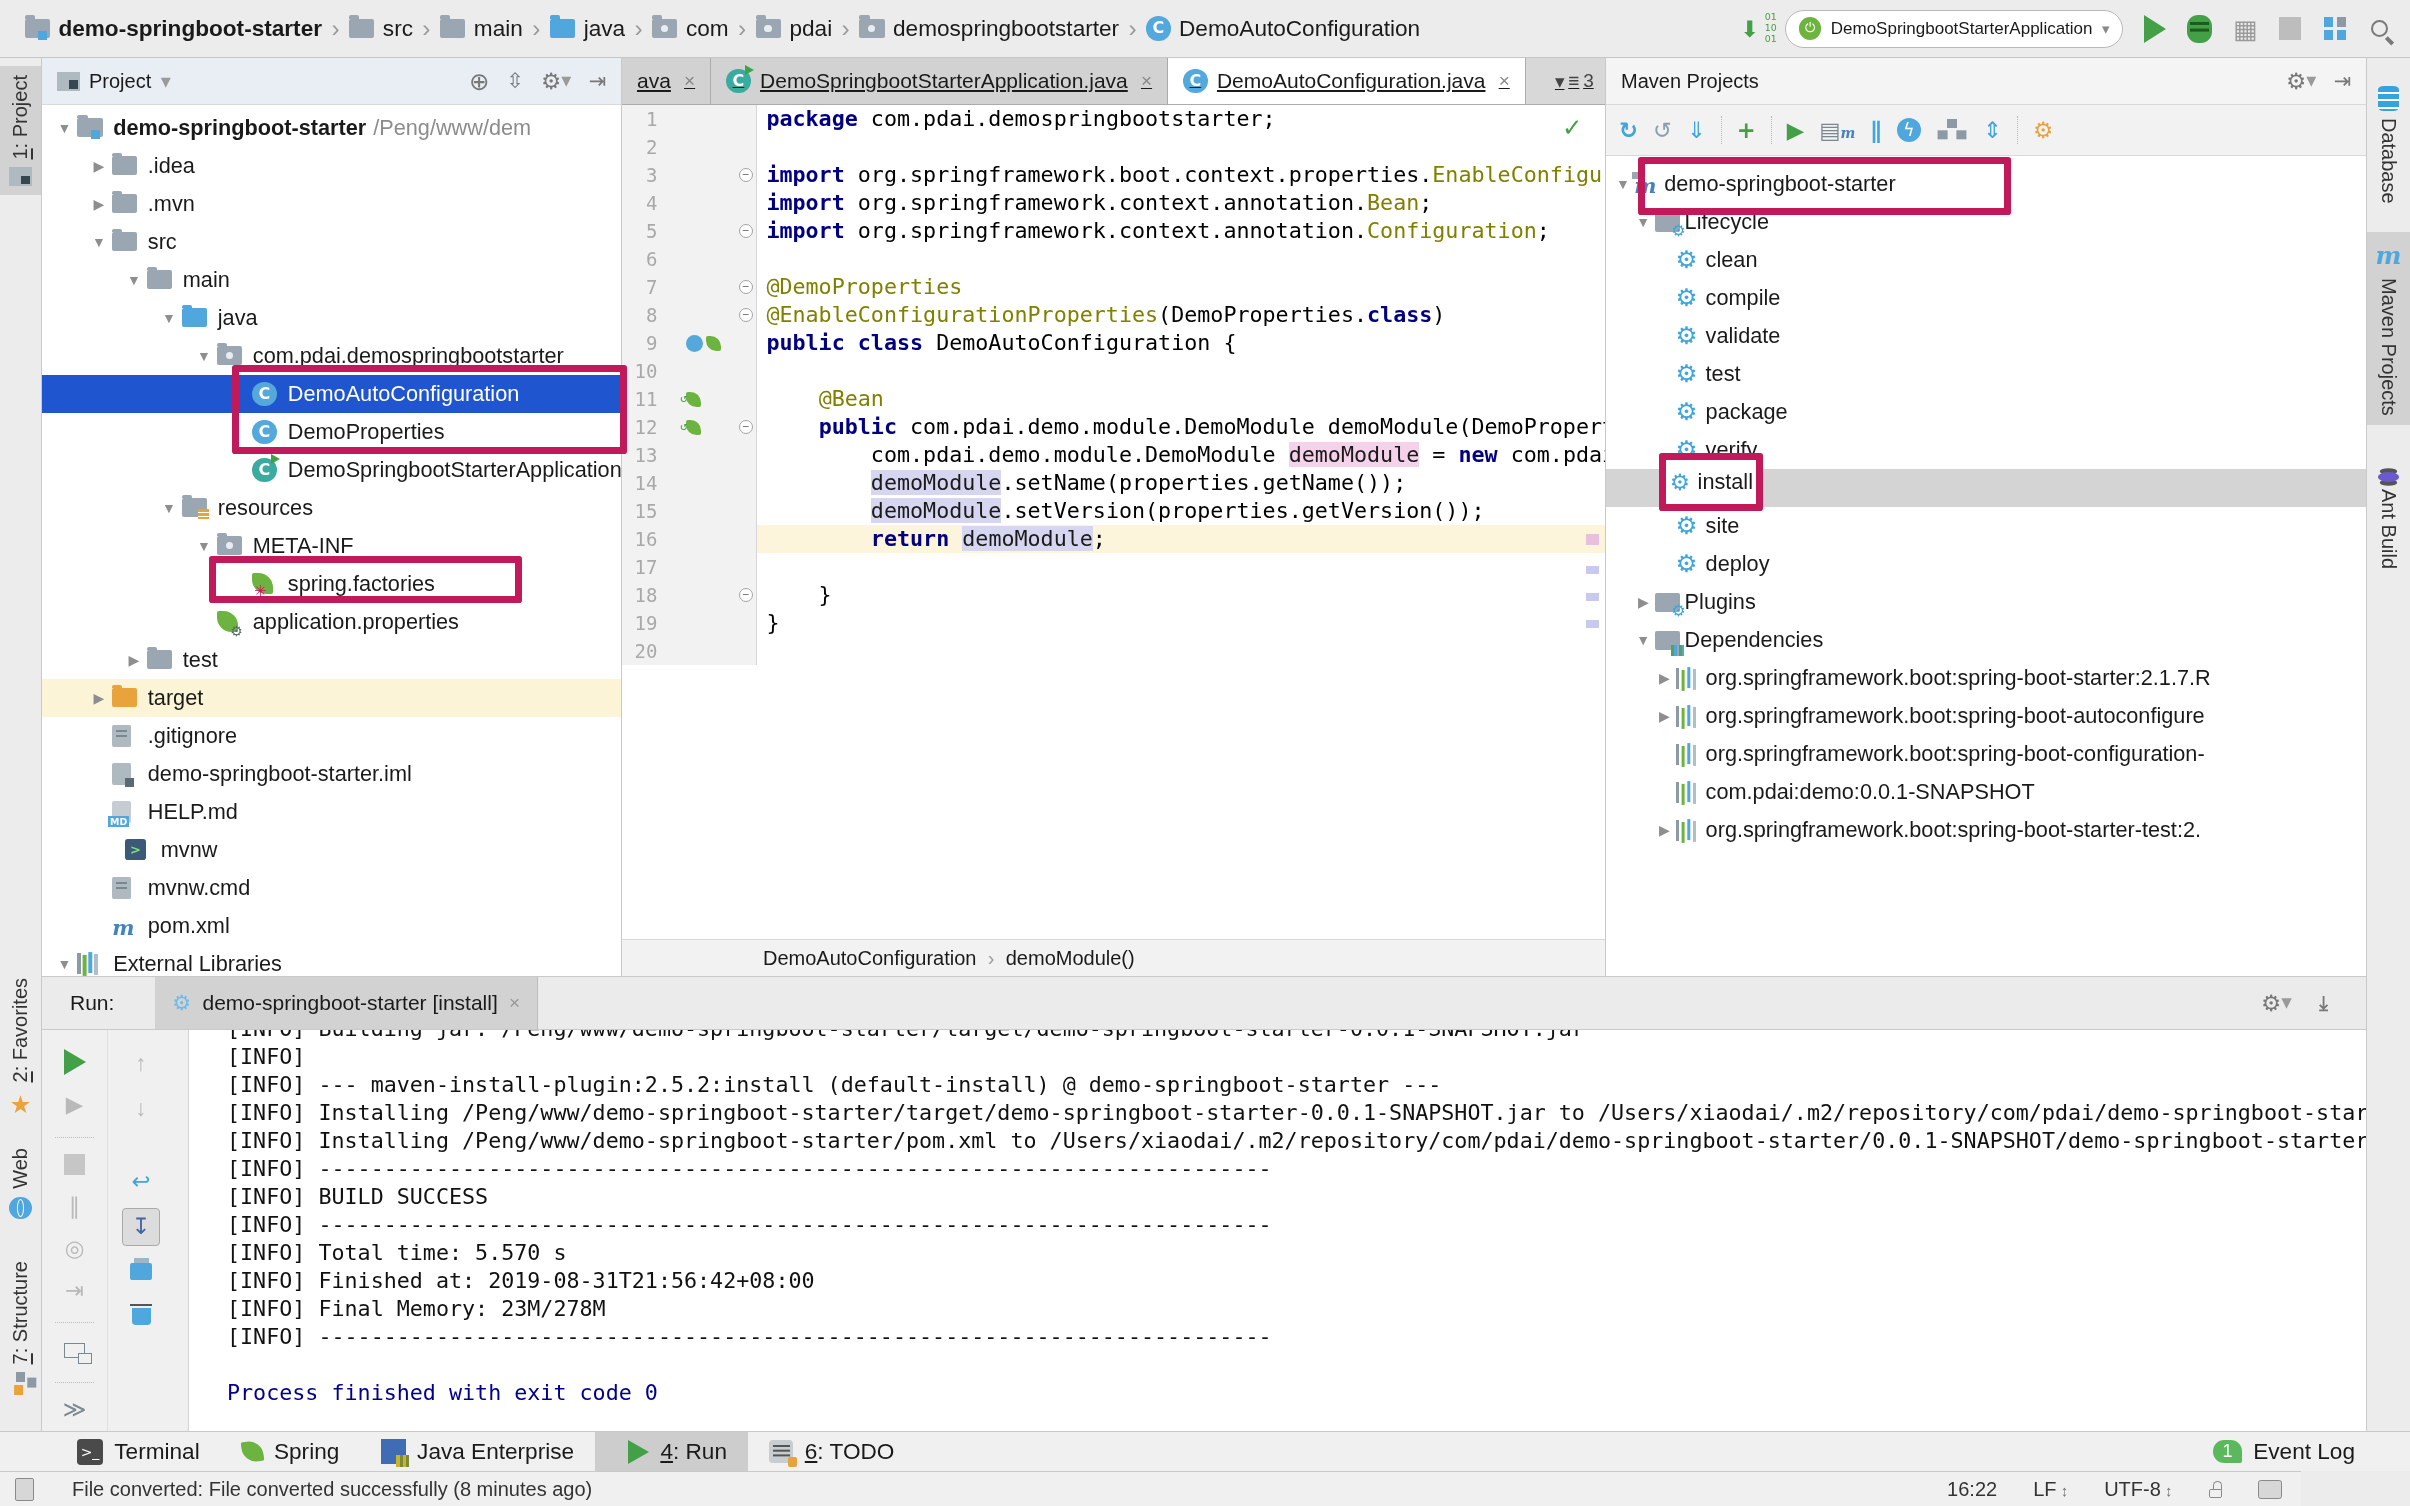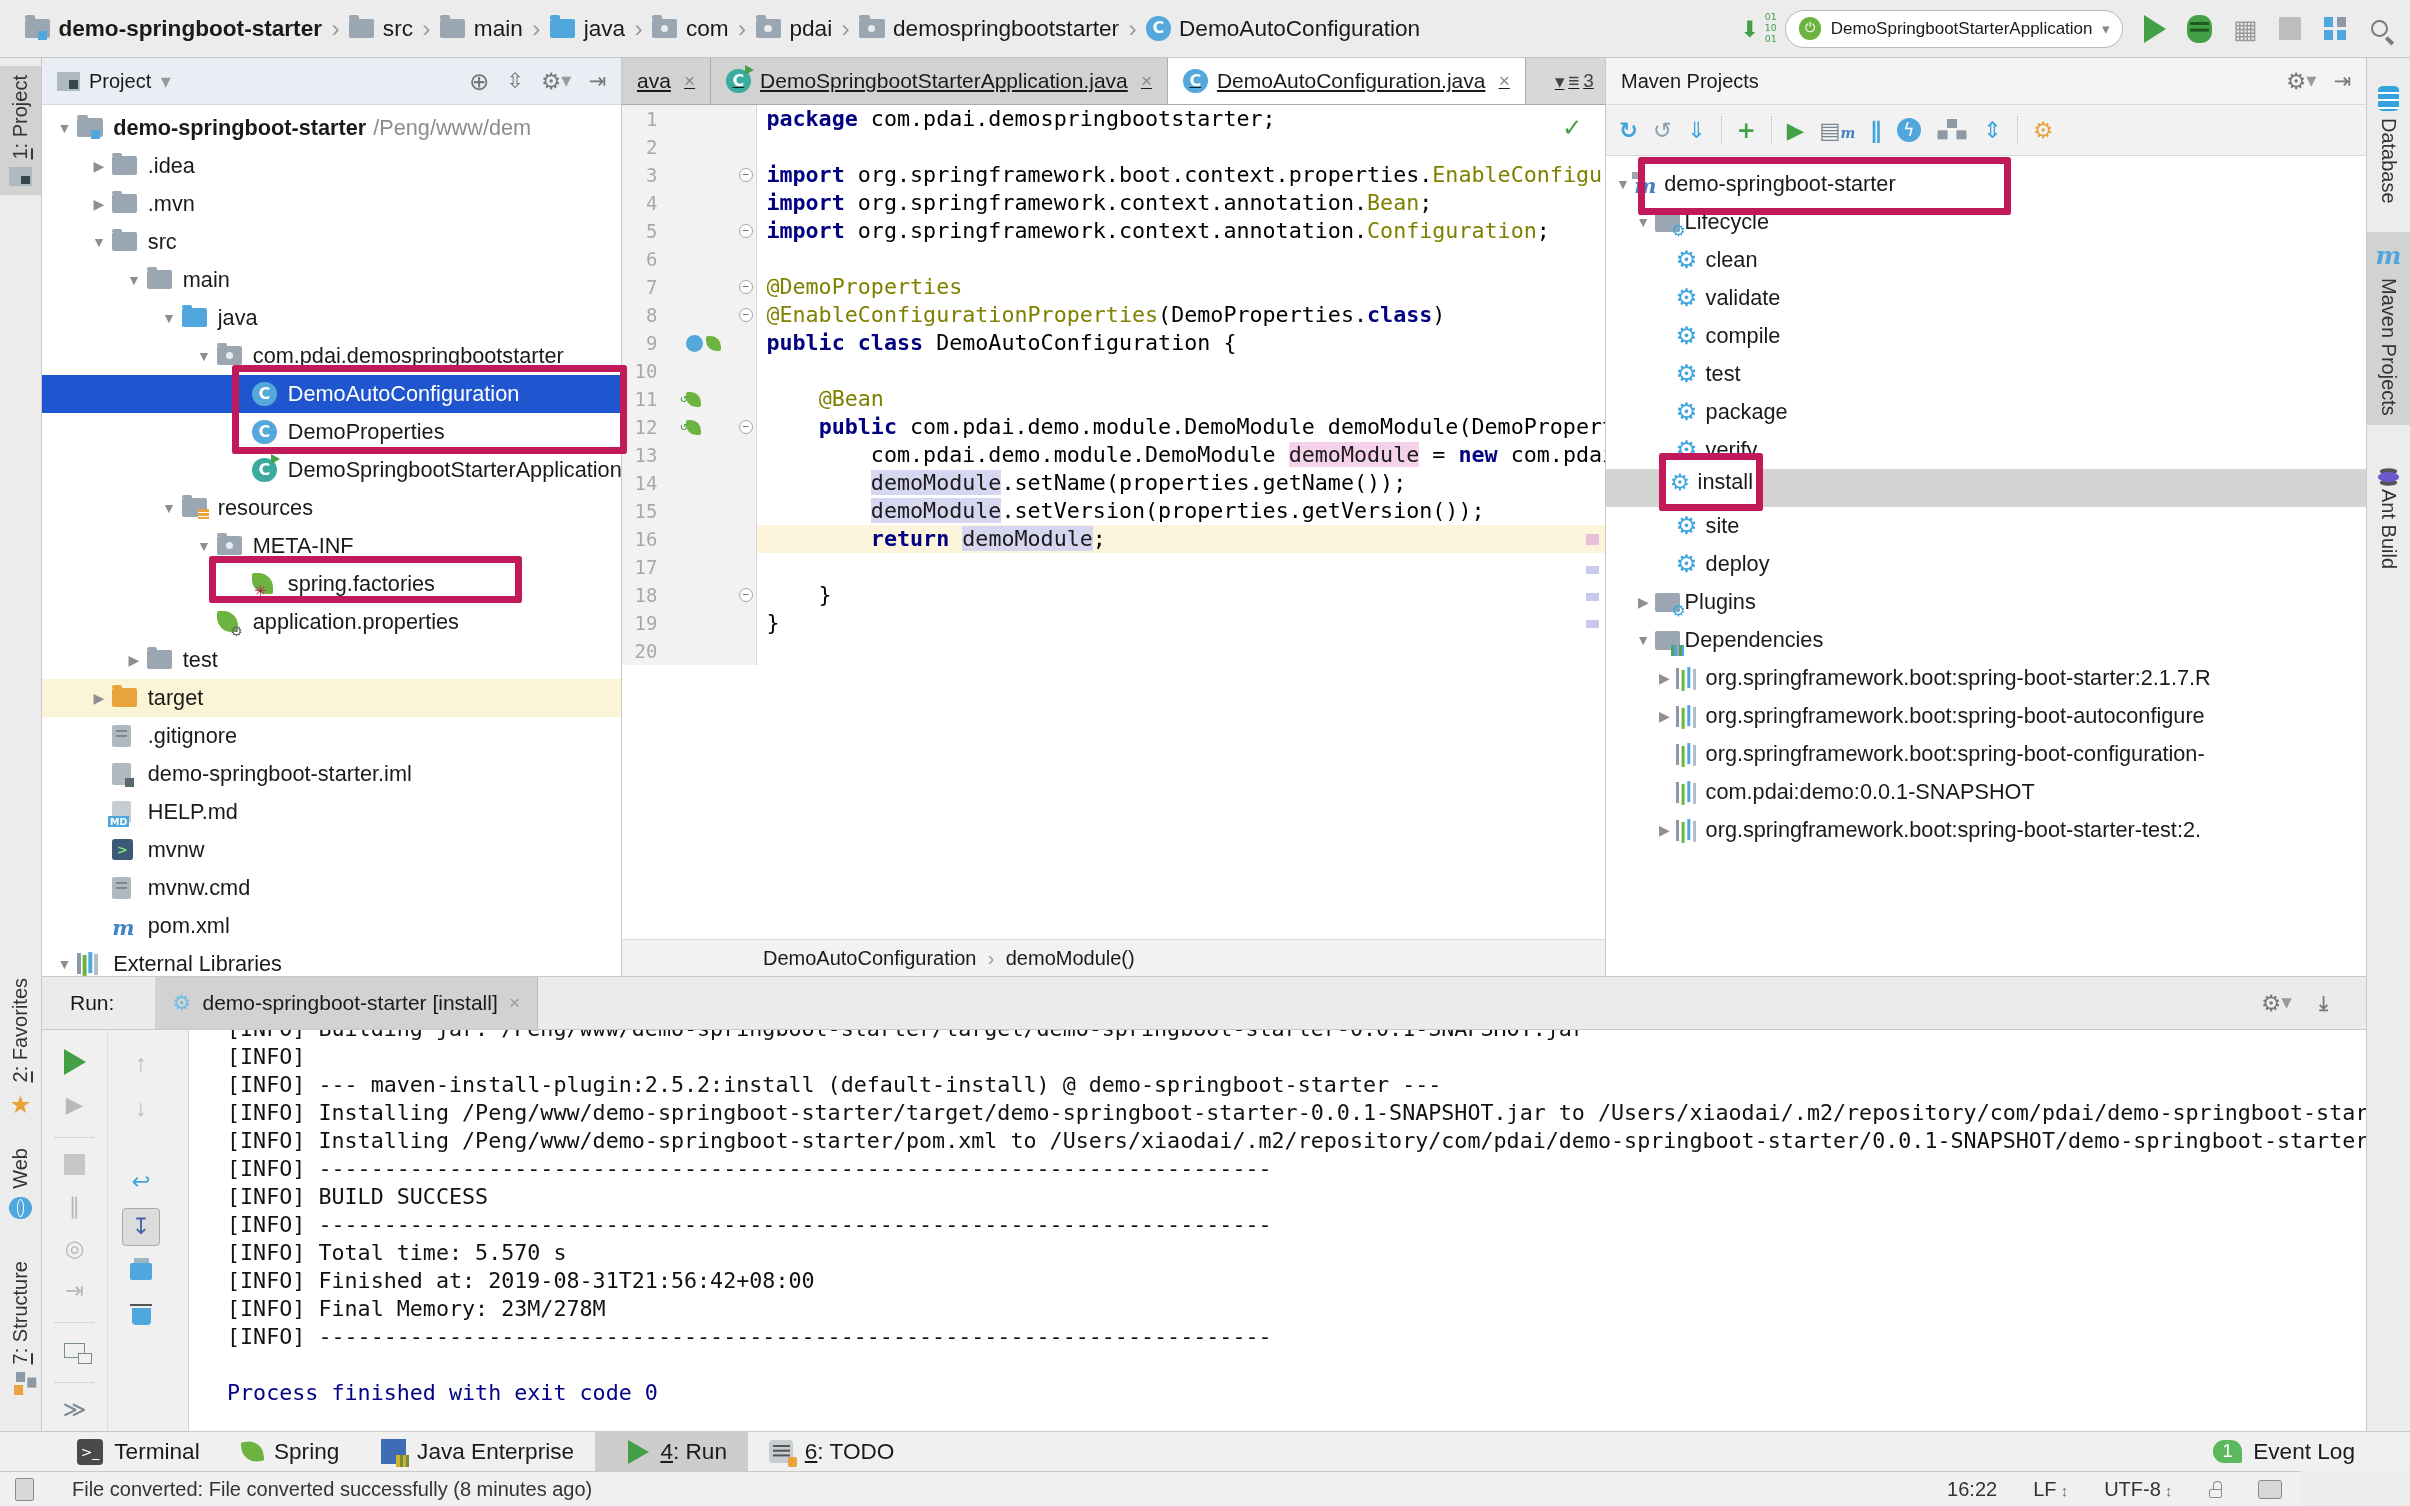--- a/index.html
+++ b/index.html
@@ -464,21 +464,21 @@
           </span>
           <span class="tlabel">demo-springboot-starter.iml</span>
         </div>
         <div class="trow" style="padding-left: 44px;">
           <span class="arrow"></span>
           <span class="ticon">
             <span class="ic ic-md-file"></span>
           </span>
           <span class="tlabel">HELP.md</span>
         </div>
-        <div class="trow" style="padding-left: 44px;">
+        <div class="trow" style="padding-left: 57px;">
           <span class="arrow"></span>
           <span class="ticon">
             <span class="ic ic-shell-file"></span>
           </span>
           <span class="tlabel">mvnw</span>
         </div>
         <div class="trow" style="padding-left: 44px;">
           <span class="arrow"></span>
           <span class="ticon">
             <span class="ic ic-file"></span>
@@ -594,26 +594,26 @@
           <span class="tlabel">Lifecycle</span>
         </div>
         <div class="mrow" style="padding-left: 47px;">
           <span class="arrow"></span>
           <span class="ticon"><span class="ic ic-goal"></span></span>
           <span class="tlabel">clean</span>
         </div>
         <div class="mrow" style="padding-left: 47px;">
           <span class="arrow"></span>
           <span class="ticon"><span class="ic ic-goal"></span></span>
+          <span class="tlabel">compile</span>
+        </div>
+        <div class="mrow" style="padding-left: 47px;">
+          <span class="arrow"></span>
+          <span class="ticon"><span class="ic ic-goal"></span></span>
           <span class="tlabel">validate</span>
-        </div>
-        <div class="mrow" style="padding-left: 47px;">
-          <span class="arrow"></span>
-          <span class="ticon"><span class="ic ic-goal"></span></span>
-          <span class="tlabel">compile</span>
         </div>
         <div class="mrow" style="padding-left: 47px;">
           <span class="arrow"></span>
           <span class="ticon"><span class="ic ic-goal"></span></span>
           <span class="tlabel">test</span>
         </div>
         <div class="mrow" style="padding-left: 47px;">
           <span class="arrow"></span>
           <span class="ticon"><span class="ic ic-goal"></span></span>
           <span class="tlabel">package</span>

